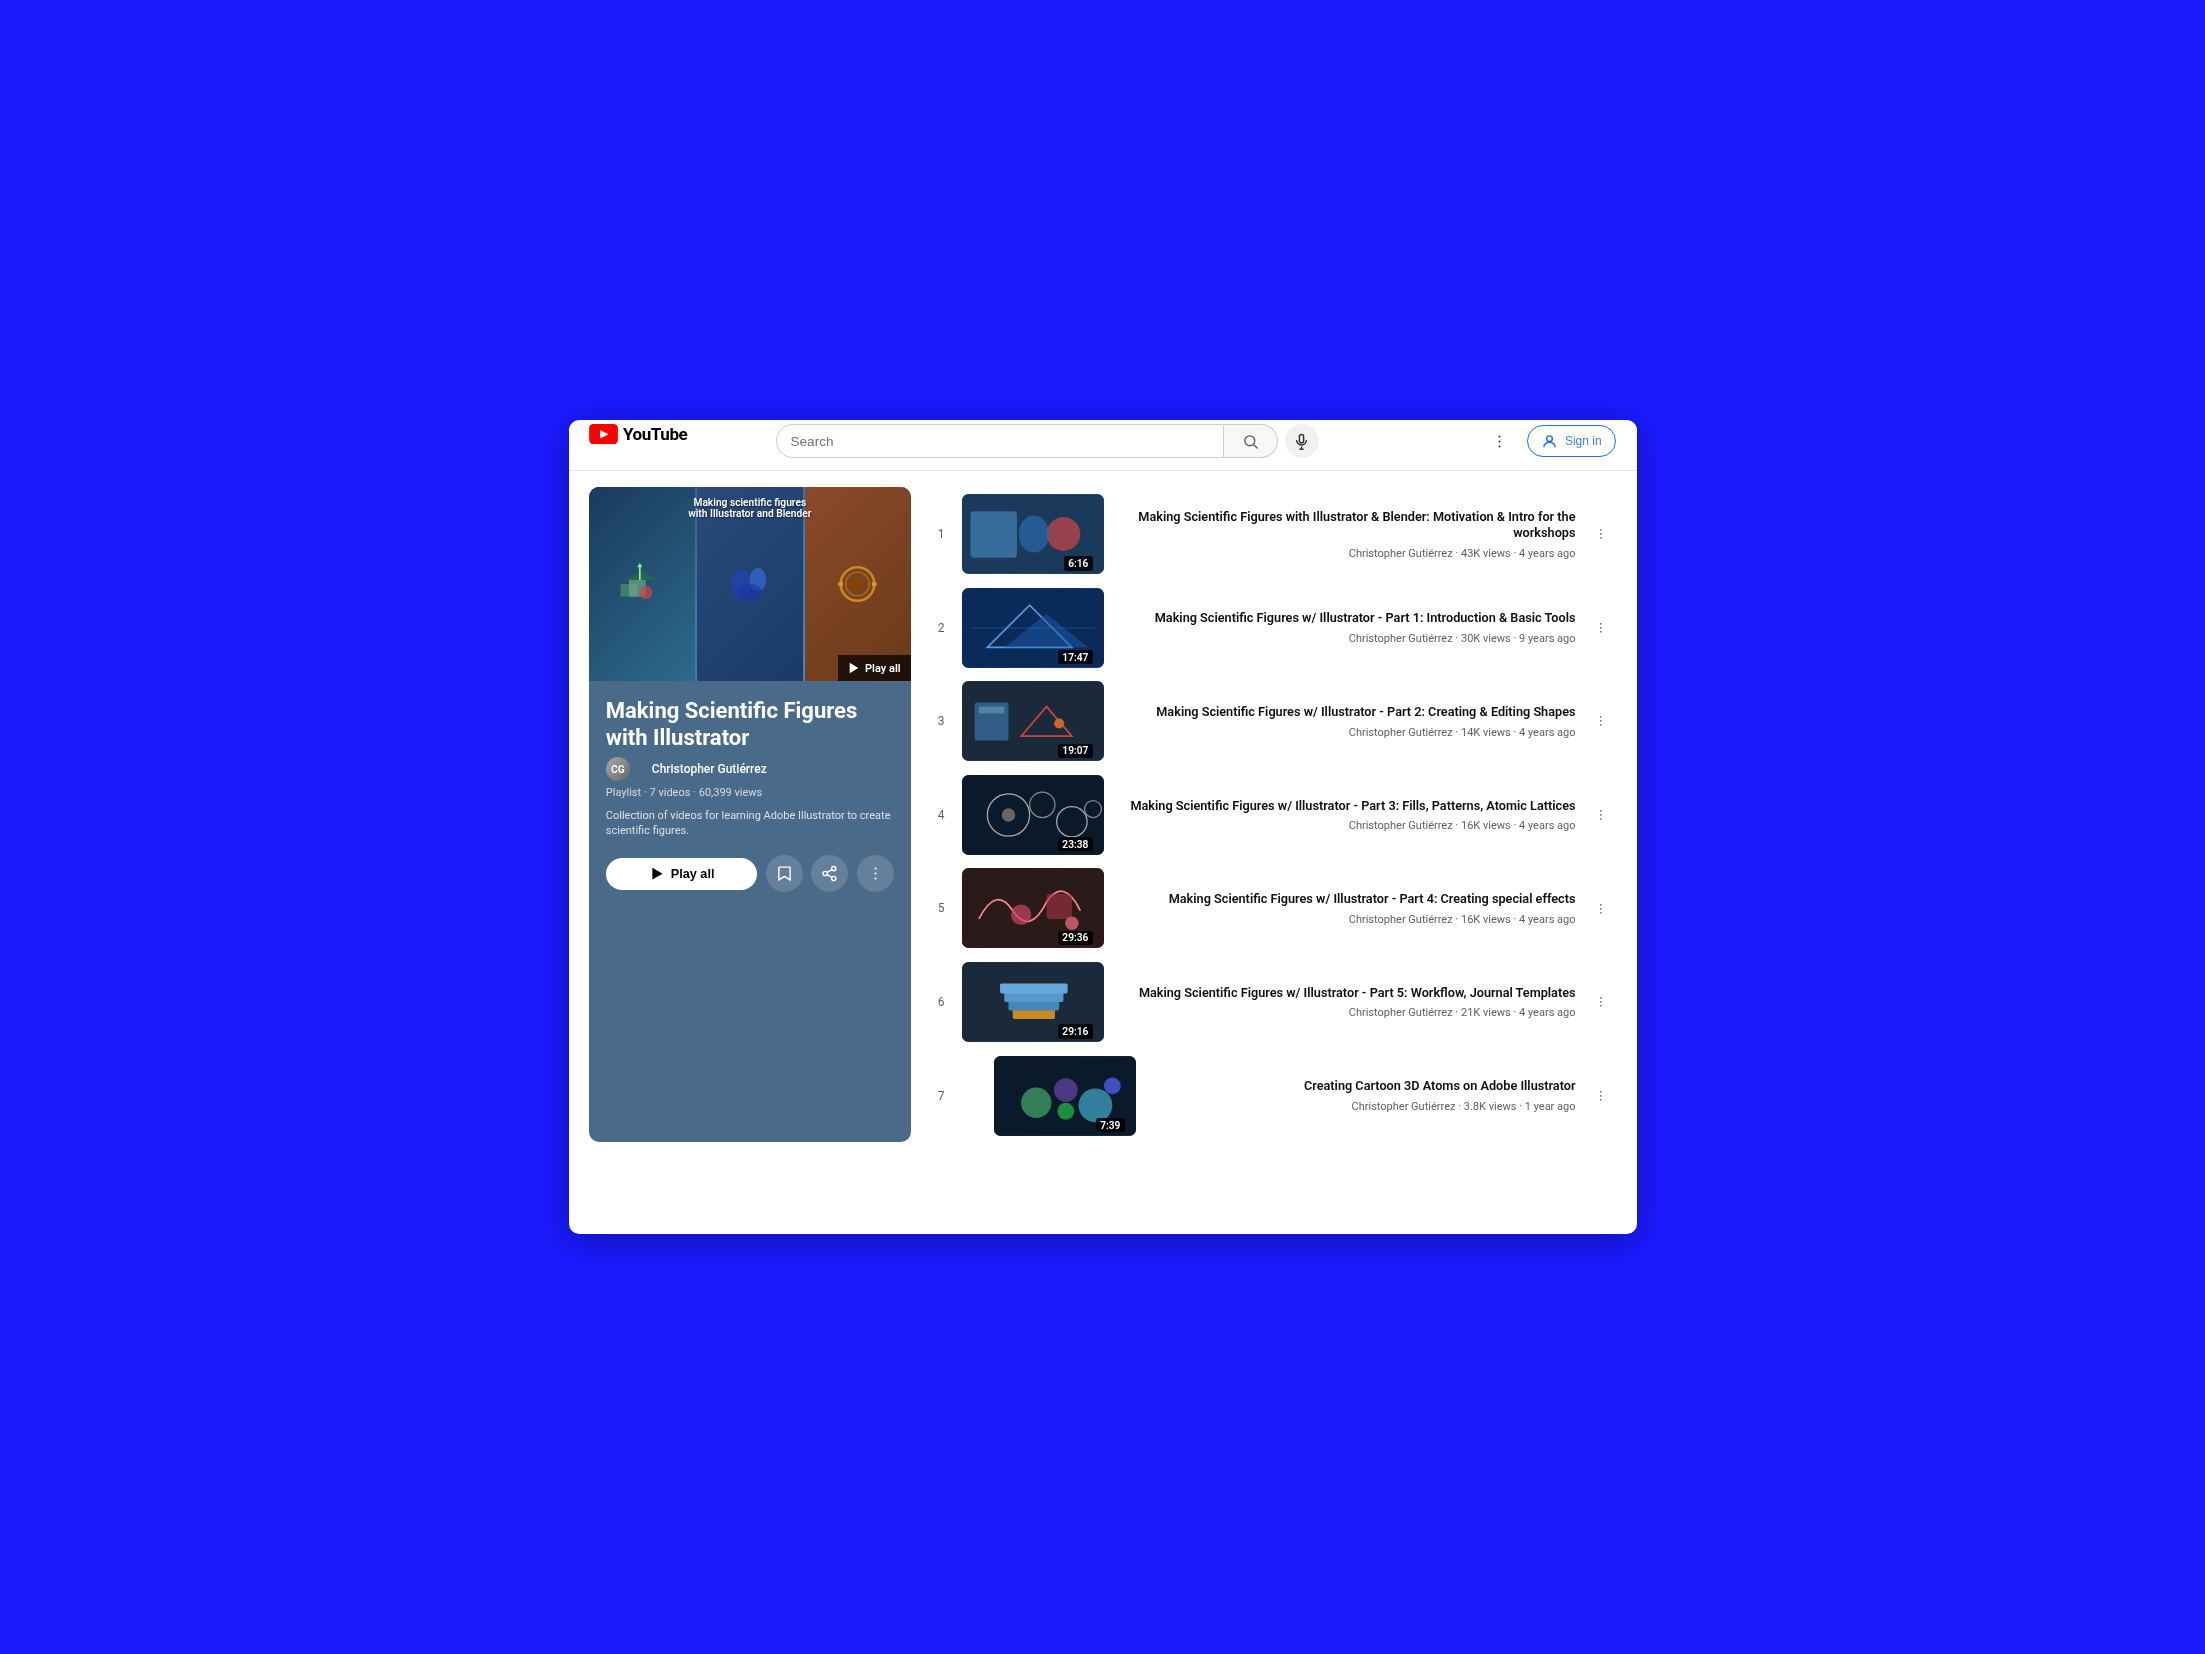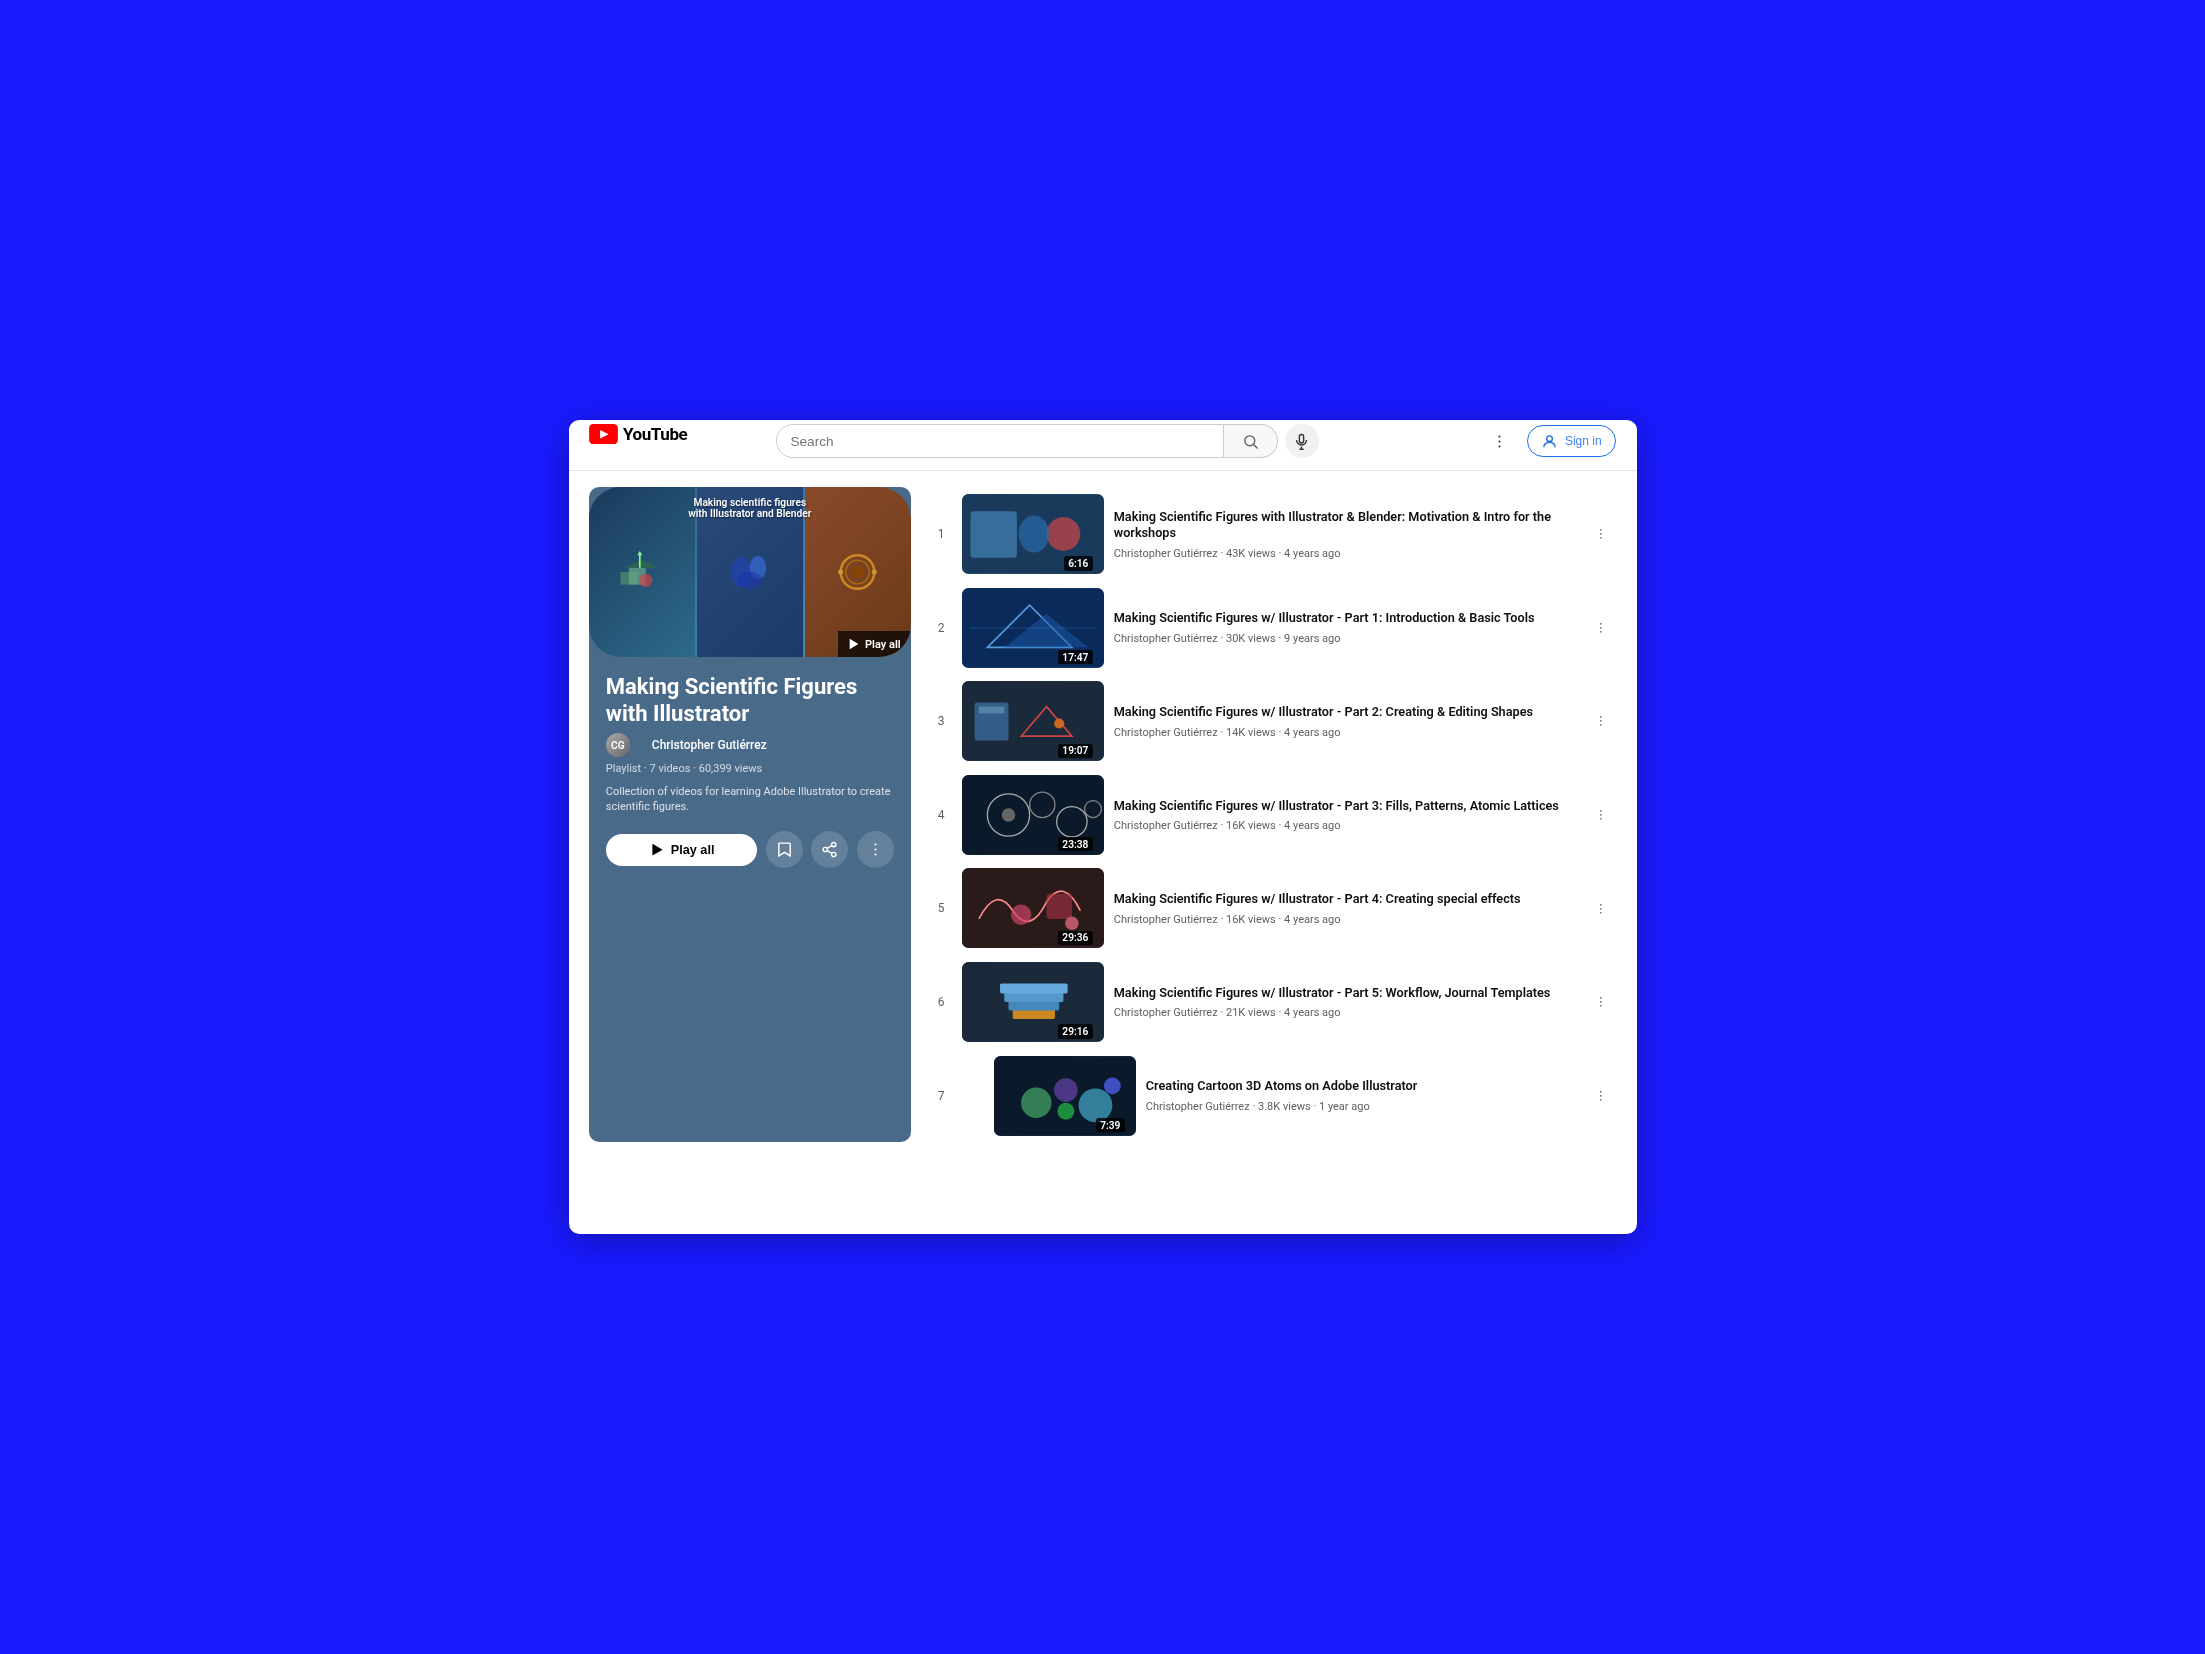--- a/index.html
+++ b/index.html
@@ -141,28 +141,27 @@
       width: 322px;
       flex-shrink: 0;
       background: #4a6a8a;
       border-radius: 10.2px;
       padding: 0;
       overflow: hidden;
       color: #fff;
     }
     .playlist-thumbnail {
       width: 100%;
-      height: 170px;
+      height: 194px;
       background: linear-gradient(135deg, #2d5a7b 0%, #3d7aaa 50%, #5a8fa8 100%);
       position: relative;
       overflow: hidden;
       display: flex;
       align-items: flex-end;
       justify-content: center;
-      border-radius: 32px;
     }
     .thumbnail-grid {
       display: grid;
       grid-template-columns: 1fr 1fr 1fr;
       gap: 1.7px;
       width: 100%;
       height: 100%;
     }
     .thumb-cell {
       background: #2a4a6a;
@@ -329,20 +328,21 @@
       background: rgba(0,0,0,0.8);
       color: #fff;
       font-size: 10.2px;
       font-weight: 600;
       padding: 1.7px 4.2px;
       border-radius: 2.5px;
     }
     .video-info {
       flex: 1;
       min-width: 0;
+      text-align: right;
     }
     .video-title {
       font-size: 12.7px;
       font-weight: 600;
       color: #0f0f0f;
       line-height: 1.3;
       margin-bottom: 5.1px;
       display: -webkit-box;
       -webkit-line-clamp: 2;
       -webkit-box-orient: vertical;

